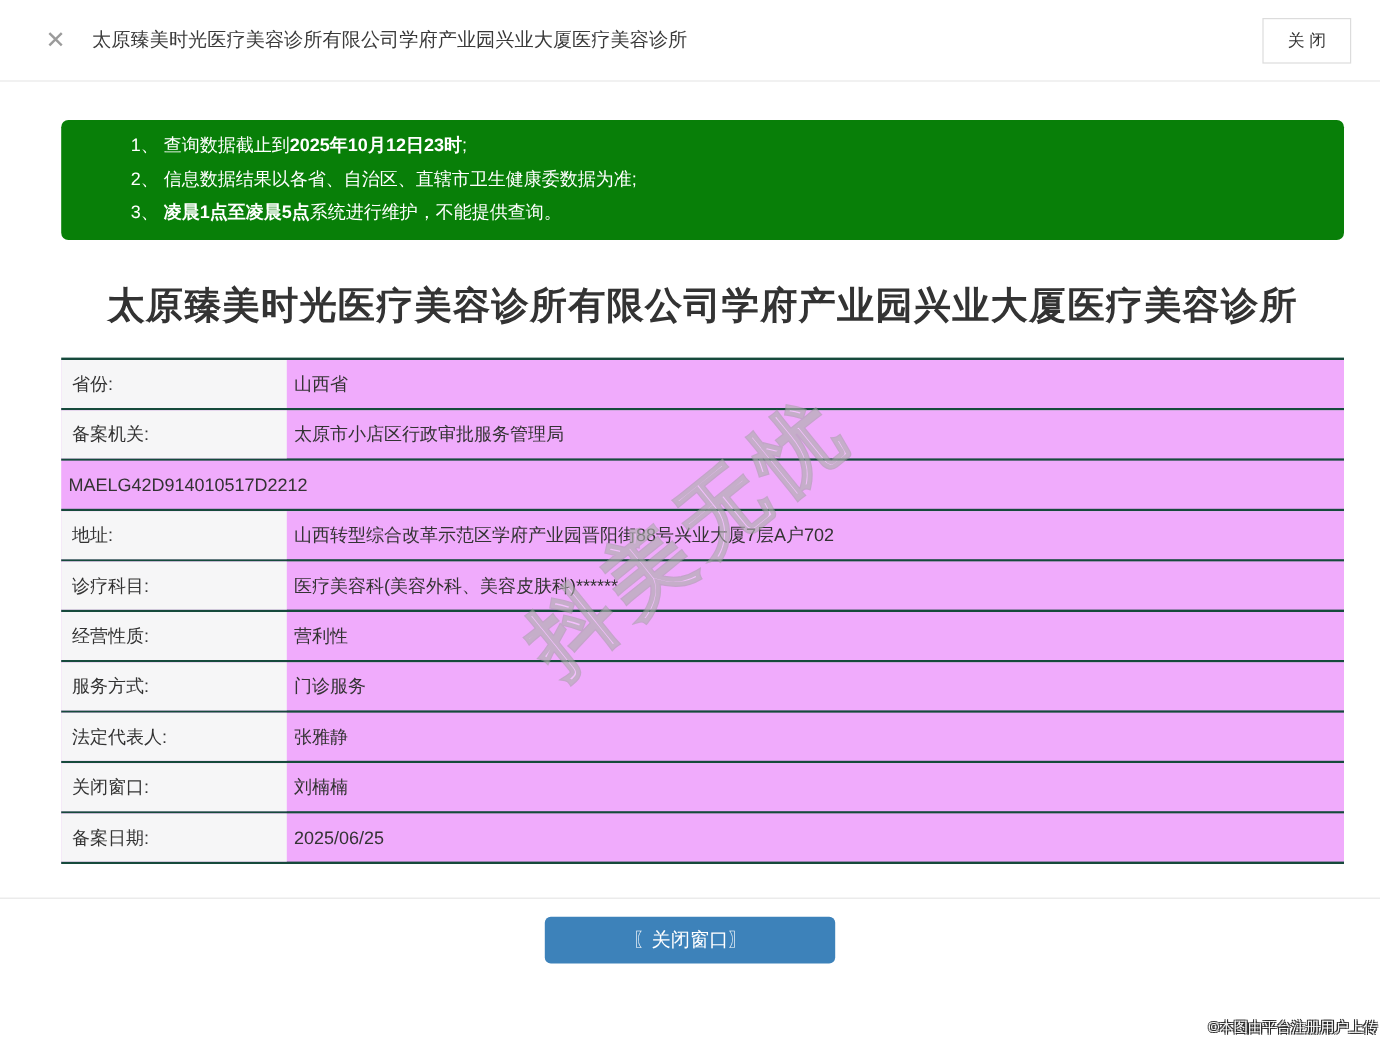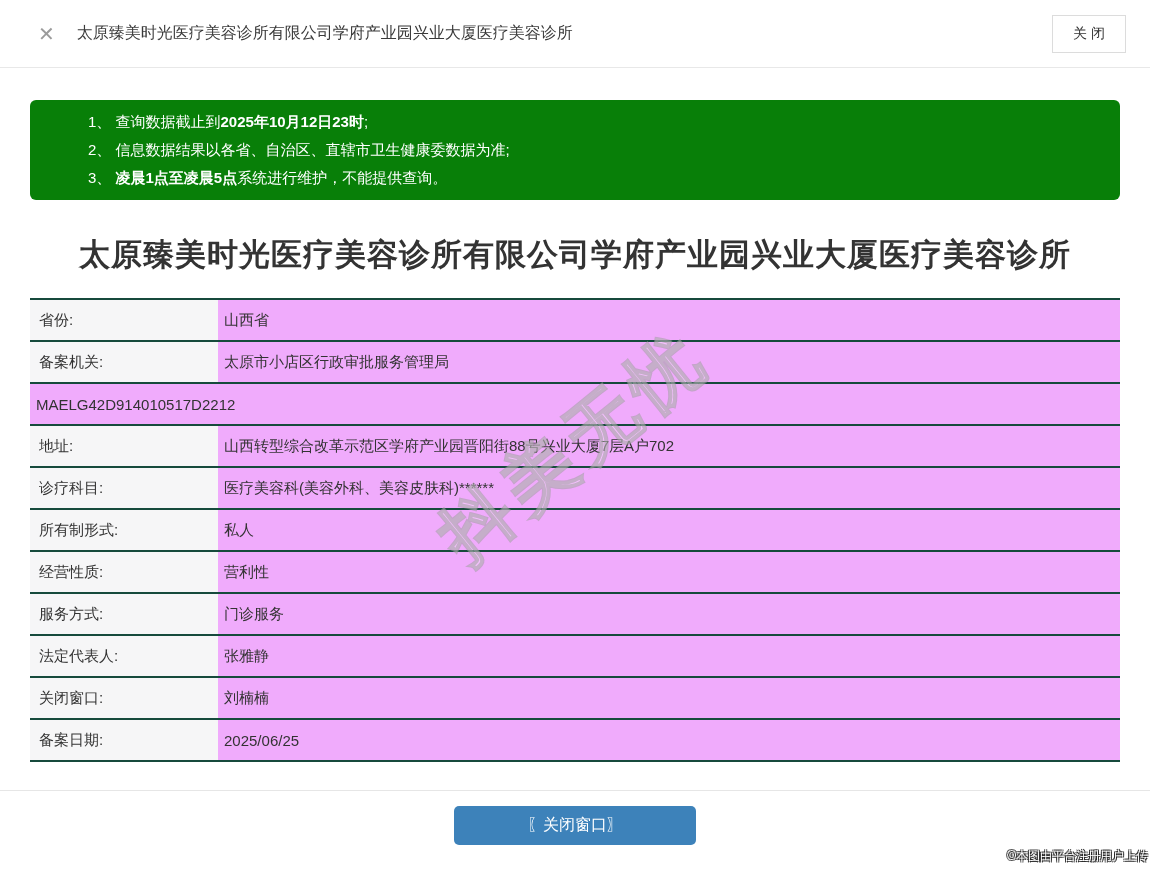--- a/index.html
+++ b/index.html
@@ -7,21 +7,21 @@
   body { font-family: "Liberation Sans", "DejaVu Sans", sans-serif; color: #333; }
   .page { position: relative; width: 1150px; height: 885px; overflow: hidden; background: #fff; }
 
   
   .topbar { height: 68px; display: flex; align-items: center; padding: 0 24px; background: #fff; border-bottom: 1px solid #e8e8e8; }
   .close-x { font-size: 20px; color: #9b9b9b; cursor: pointer; line-height: 1; margin: 0 22px 0 14px; }
   .topbar-title { font-size: 16px; color: #3a3a3a; }
   .topbar-close-btn { margin-left: auto; background: #fff; border: 1px solid #dcdcdc; color: #333; font-size: 14px; padding: 9px 20px; cursor: pointer; font-family: Liberation Sans, sans-serif; }
 
   
-  .content { padding: 0 30px; }
+  .content { padding: 0 30px; margin-left: 21px; }
 
   .notice { margin-top: 32px; background: #087f08; border-radius: 6px; color: #fff; padding: 8px 20px 8px 58px; font-size: 15px; line-height: 28px; }
   .notice b { font-weight: bold; }
 
   .detail-heading { text-align: center; font-size: 31px; font-weight: bold; color: #333; margin: 34px 0 22px; letter-spacing: 1px; }
 
   .detail-table { border-top: 2px solid #164a3c; }
   .detail-row { display: flex; align-items: stretch; height: 42px; border-bottom: 2px solid #164a3c; background: #f0abfc; }
   .detail-label { width: 188px; background: #f6f6f7; display: flex; align-items: center; padding-left: 9px; font-size: 15px; color: #333; flex-shrink: 0; }
   .detail-value { display: flex; align-items: center; padding-left: 6px; font-size: 15px; color: #333; }
@@ -75,24 +75,20 @@
       </div>
       <div class="detail-row">
         <div class="detail-label">地址:</div>
         <div class="detail-value">山西转型综合改革示范区学府产业园晋阳街88号兴业大厦7层A户702</div>
       </div>
       <div class="detail-row">
         <div class="detail-label">诊疗科目:</div>
         <div class="detail-value">医疗美容科(美容外科、美容皮肤科)******</div>
       </div>
       <div class="detail-row">
-        <div class="detail-label">所有制形式:</div>
-        <div class="detail-value">私人</div>
-      </div>
-      <div class="detail-row">
         <div class="detail-label">经营性质:</div>
         <div class="detail-value">营利性</div>
       </div>
       <div class="detail-row">
         <div class="detail-label">服务方式:</div>
         <div class="detail-value">门诊服务</div>
       </div>
       <div class="detail-row">
         <div class="detail-label">法定代表人:</div>
         <div class="detail-value">张雅静</div>

